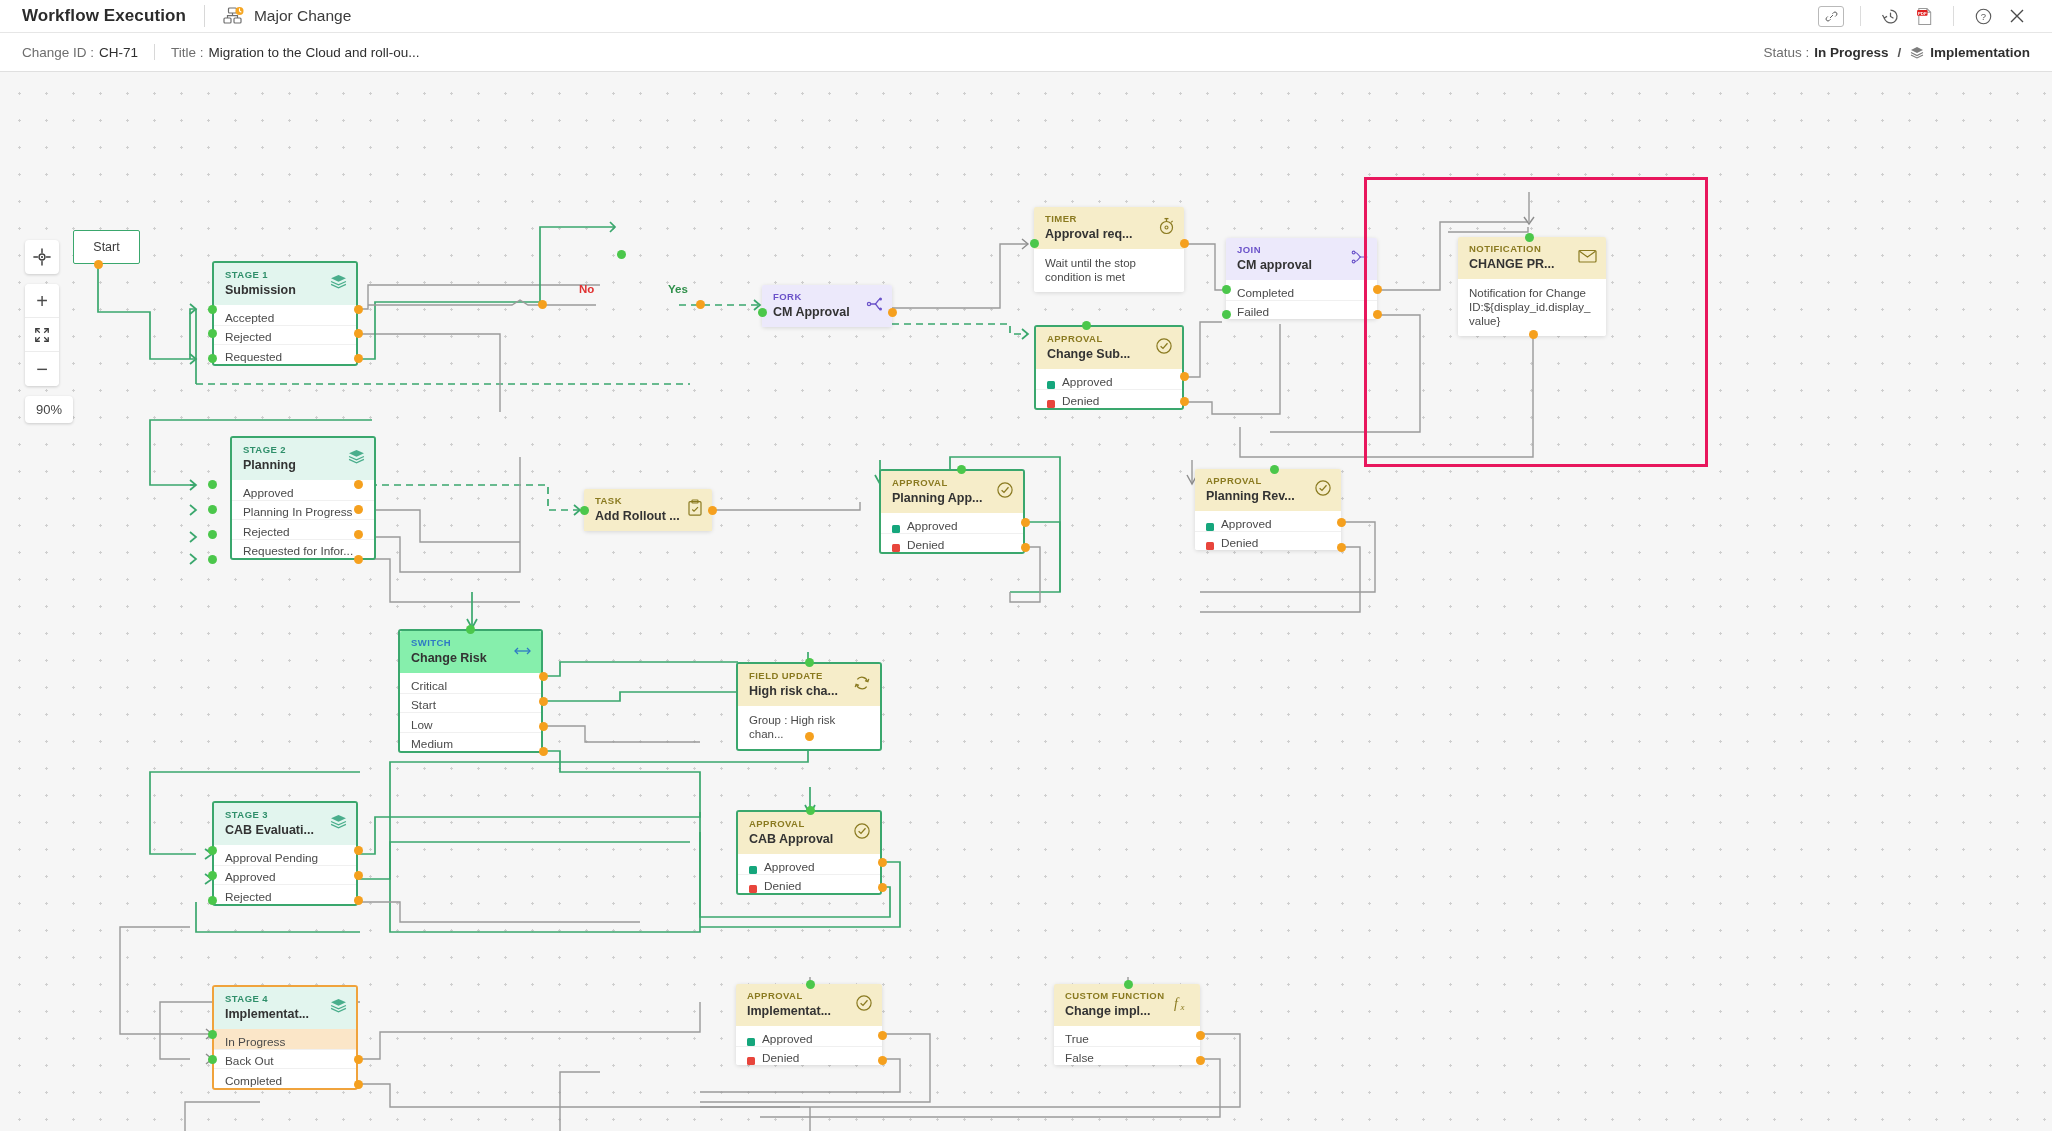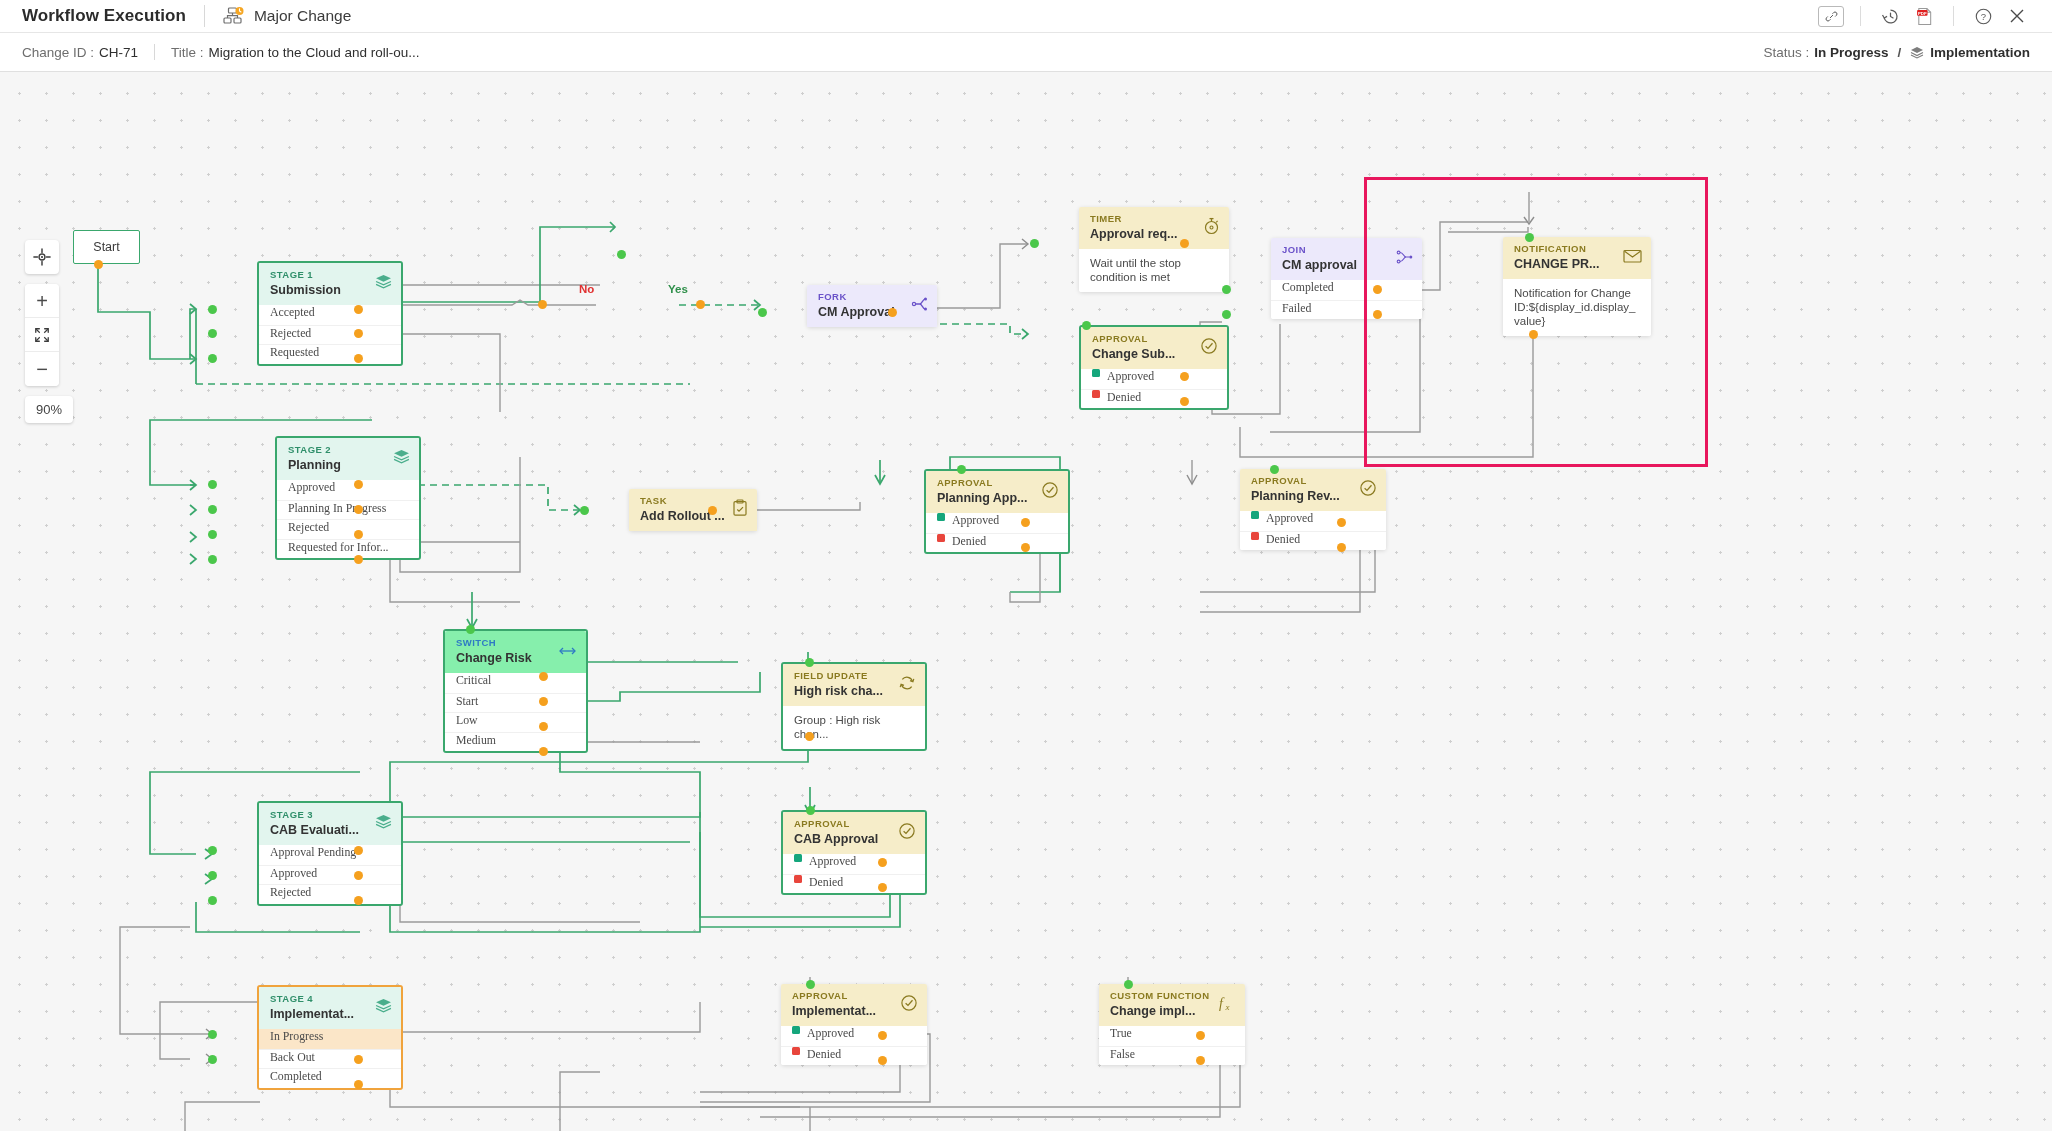--- a/index.html
+++ b/index.html
@@ -89,21 +89,20 @@
   .zplus, .zminus { font-size: 20px; color: #4a4a4a; line-height: 1; font-weight: 300; }
 
   
   .node {
     position: absolute;
     background: #ffffff;
     border-radius: 3px;
     box-shadow: 0 1px 4px rgba(0,0,0,.13);
     z-index: 20;
     overflow: visible;
-    margin-left: 45px;
   }
   .node.active { border: 2px solid #3aa76d; box-shadow: none; }
   .node.cur { border: 2px solid #f0a33c; box-shadow: none; }
   .node-hd {
     padding: 6px 9px 7px 11px;
     position: relative;
     border-radius: 2px 2px 0 0;
   }
   .node-kind { font-size: 9.5px; font-weight: bold; letter-spacing: .45px; line-height: 12px; }
   .node-name { font-size: 12.5px; font-weight: bold; color: #333; line-height: 16px; margin-top: 1px;
@@ -119,23 +118,23 @@
   .hd-task .node-kind { color: #8a7a20; }
   .hd-fork  { background: #ece9fb; }
   .hd-fork .node-kind { color: #6a52c9; }
   .hd-join  { background: #ece9fb; }
   .hd-join .node-kind { color: #6a52c9; }
   .hd-switch { background: #86efac; }
   .hd-switch .node-kind { color: #2e7ac4; }
 
   .node-rows { background: #fff; border-radius: 0 0 2px 2px; }
   .node-row {
-    height: 19.5px; display: flex; align-items: flex-start;
+    height: 19.5px; display: flex; align-items: flex-end;
     padding: 0 10px 0 11px; font-size: 11.8px; color: #4a4a4a;
-    border-top: 1px solid #f0f0f0; position: relative; font-family: Liberation Serif, serif;
+    border-top: 1px solid #f0f0f0; position: relative;
   }
   .node-row:first-child { border-top: none; }
   .node-row.hl { background: #fbe6c8; }
   .sw { width: 8px; height: 8px; border-radius: 1.5px; margin-right: 7px; flex: none; }
   .node-body {
     background: #fff; padding: 7px 10px 8px 11px;
     font-size: 11.5px; color: #4a4a4a; line-height: 14px;
     border-radius: 0 0 2px 2px; word-break: break-word;
   }
 

